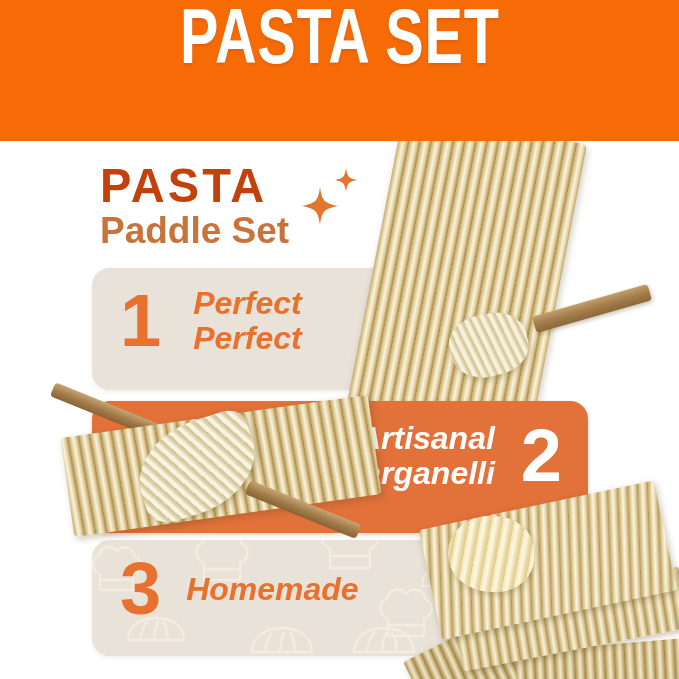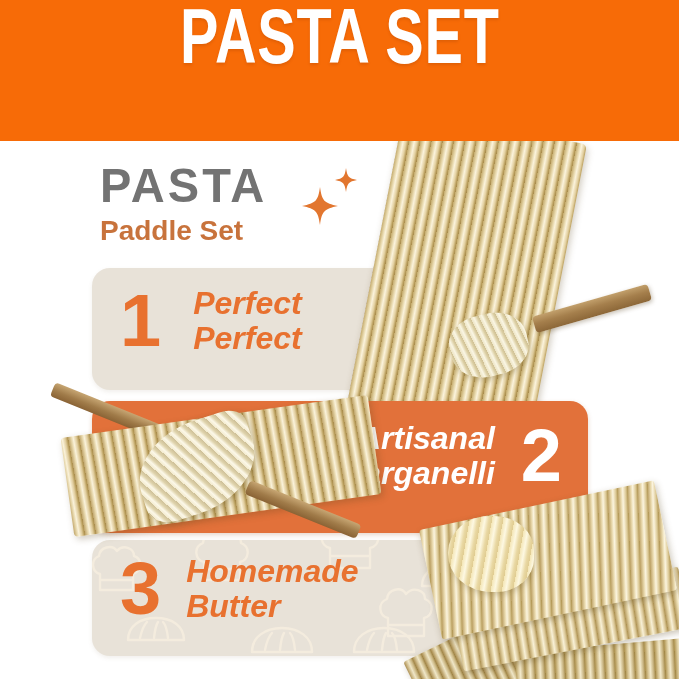--- a/index.html
+++ b/index.html
@@ -27,31 +27,31 @@
     letter-spacing:1px;
     transform:scaleX(0.80) scaleY(1.08);
     transform-origin:center center;
     white-space:nowrap;
     text-shadow:0 2px 3px rgba(120,45,0,0.18);
   }
 
   
   .title-block{position:absolute;left:100px;top:160px;width:260px;}
   .title-main{
-    color:#737373;
+    color:#c2410c;
     font-size:47px;
     font-weight:bold;
     letter-spacing:3px;
     line-height:50px;
     transform:scaleY(1.02);
     transform-origin:left top;
   }
   .title-sub{
     color:#C8733C;
-    font-size:28px;
+    font-size:37px;
     font-weight:bold;
     letter-spacing:0px;
     line-height:38px;
     margin-top:2px;
   }
   .sparkles{position:absolute;left:300px;top:160px;width:80px;height:80px;}
 
   
   .photo{position:absolute;}
 
@@ -310,21 +310,20 @@
           <path d="M330 46 c0 -13 11 -21 26 -21 c15 0 26 8 26 21 z"></path>
           <path d="M341 44 c2 -9 4 -12 6 -15"></path>
           <path d="M354 44 c1 -9 2 -12 4 -15"></path>
         </g>
       </g>
     </svg>
     <div class="card-row row3">
       <span class="num num-cream">3</span>
       <span class="card-label label-orange row3-inner">
         <span>Homemade</span><br>
-        <span>Butter</span>
       </span>
     </div>
   </div>
 
   <div class="photo board3-wrap z-top">
     <div class="paddle-b"></div>
     <div class="paddle-d"></div>
     <div class="paddle-a"></div>
     <div class="paddle-c"></div>
     <div class="butter"></div>

